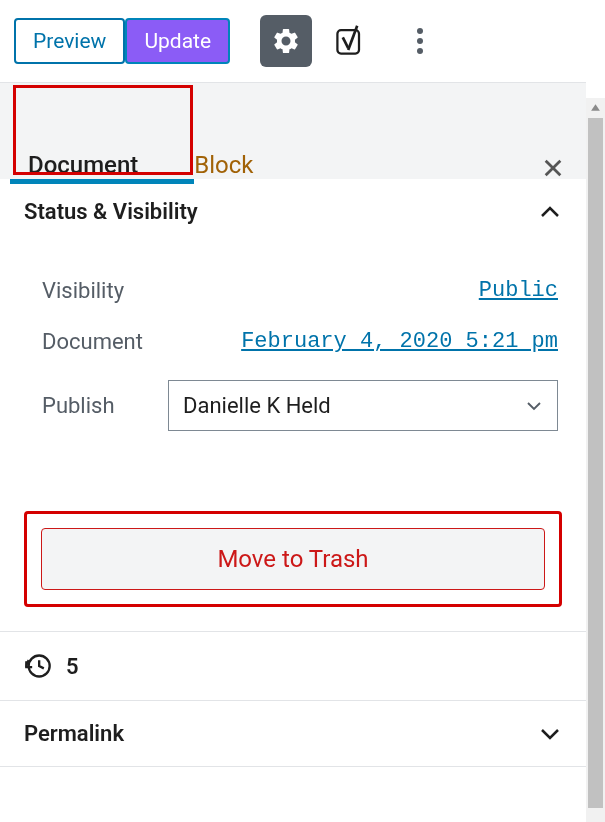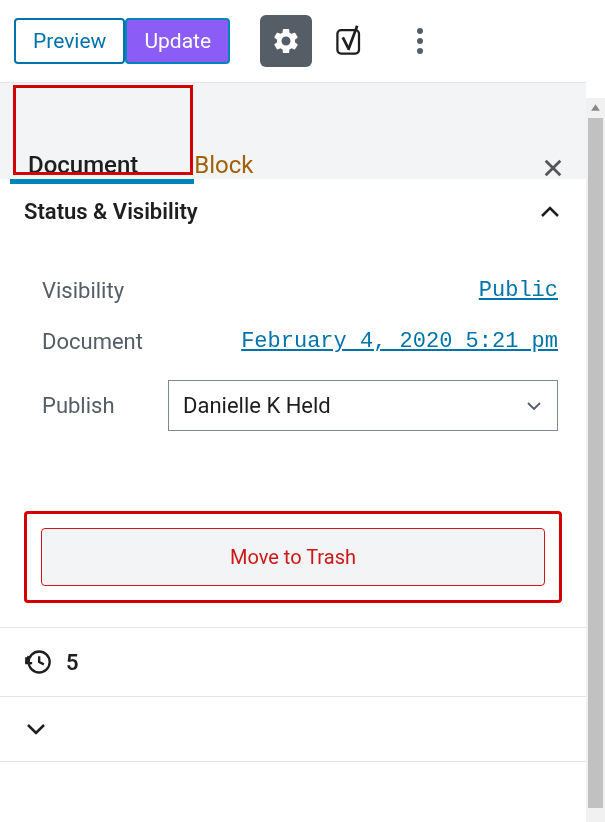--- a/index.html
+++ b/index.html
@@ -33,21 +33,21 @@
   .panel-body { padding:8px 28px 34px 42px; }
 
   .row { display:flex; align-items:center; margin:26px 0; font-size:22px; }
   .row .lbl { color:#555d66; width:130px; }
   .row .link { color:#0073aa; text-decoration:underline; margin-left:auto;font-family:Liberation Mono, monospace; }
   .row.publish .link { margin-left:auto; }
   .author-select { flex:1; margin-left:6px; border:1px solid #7e8993; border-radius:0; display:flex; align-items:center; padding:12px 14px; font-size:22px; color:#1e1e1e; justify-content:space-between; }
   .author-select svg { width:18px; height:18px; fill:#555d66; }
 
   .trash-wrap { border:3px solid #d40000; border-radius:4px; padding:14px; margin:20px 24px 24px 24px; }
-  .btn-trash { width:100%; border:1px solid #cc1818; color:#cc1818; background:#f3f4f5; font-size:20px; padding:16px 0; border-radius:4px; text-align:center; }
+  .btn-trash { width:100%; border:1px solid #cc1818; color:#cc1818; background:#f3f4f5; font-size:24px; padding:16px 0; border-radius:4px; text-align:center; }
 
   .rev-row { display:flex; align-items:center; gap:14px; font-size:22px; font-weight:600; color:#1e1e1e; }
   .rev-row svg { width:28px; height:28px; stroke:#1e1e1e; fill:none; stroke-width:2; }
 
   .chev { width:24px; height:24px; }
   .chev svg { width:24px; height:24px; stroke:#1e1e1e; stroke-width:2.5; fill:none; }
 </style>
 </head>
 <body>
 
@@ -135,20 +135,21 @@
               <path d="M2 13 A11 11 0 0 1 4 7" fill="none"></path>
             </svg>
           <span>5</span>
         </span>
         <span></span>
       </div>
     </div>
 
     <div class="panel">
       <div class="panel-header">
+        <span>Permalink</span>
         <span class="chev">
           <svg viewBox="0 0 24 24">
               <polyline points="4,8 12,16 20,8"></polyline>
             </svg>
         </span>
       </div>
     </div>
 
   </div>
 

